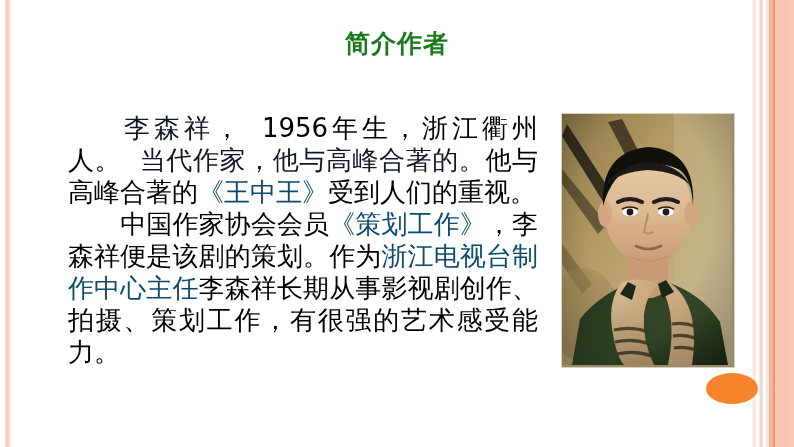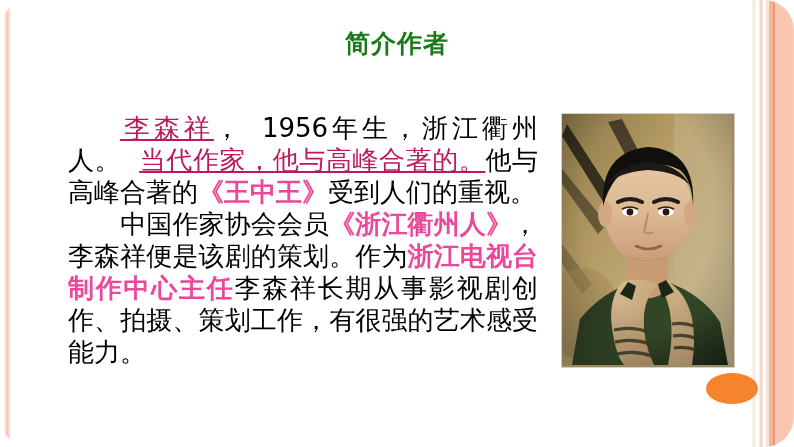--- a/index.html
+++ b/index.html
@@ -9,21 +9,20 @@
   }
   body {
     font-family: "Liberation Sans", "DejaVu Sans", sans-serif;
   }
   .slide {
     position: relative;
     width: 794px;
     height: 447px;
     background: #ffffff;
     overflow: hidden;
-    border-radius: 30px;
   }
 
   
   .border-left {
     position: absolute;
     left: 4px;
     top: 0;
     width: 7px;
     height: 447px;
     background: linear-gradient(to right,
@@ -77,22 +76,22 @@
     line-height: 32px;
     color: #000000;
     font-family: "DejaVu Sans", "Liberation Sans", sans-serif;
     text-align: justify;
     letter-spacing: 0px;
   }
   .para { margin: 0; padding: 0; }
   .para + .para { margin-top: 0px; }
   .indent { display: inline-block; width: 52px; }
   .gap { display: inline-block; width: 18px; }
-  .c-red  { color: #be185d; text-decoration: underline; }
-  .c-blue { color: #ec4899; font-weight: bold; }
+  .c-red  { color: #0f172a; }
+  .c-blue { color: #0c4a6e; }
   .c-black{ color: #000000; }
 
   
   .photo {
     position: absolute;
     left: 561px;
     top: 113px;
     width: 172px;
     height: 253px;
     border: 1px solid #d8d2c4;
@@ -126,21 +125,21 @@
     <div class="br-stripe br-s4"></div>
     <div class="br-stripe br-s5"></div>
     <div class="br-stripe br-s6"></div>
   </div>
 
   <div class="title">简介作者</div>
 
   <div class="body-text">
     <p class="para"><span class="indent"></span><span class="c-red">李森祥</span><span class="c-black">，</span><span class="gap"></span><span class="c-black">1956年生，浙江衢州人。</span><span class="gap"></span><span class="c-red">当代作家，他与高峰合著的。</span><span class="c-black">他与高峰合著的</span><span class="c-blue">《王中王》</span><span class="c-black">受到人们的重视。</span></p>
 
-    <p class="para"><span class="indent"></span><span class="c-black">中国作家协会会员</span><span class="c-blue">《浙江衢州人》</span><span class="c-black">，李森祥便是该剧的策划。作为</span><span class="c-blue">浙江电视台制作中心主任</span><span class="c-black">李森祥长期从事影视剧创作、拍摄、策划工作，有很强的艺术感受能力。</span></p>
+    <p class="para"><span class="indent"></span><span class="c-black">中国作家协会会员</span><span class="c-blue">《策划工作》</span><span class="c-black">，李森祥便是该剧的策划。作为</span><span class="c-blue">浙江电视台制作中心主任</span><span class="c-black">李森祥长期从事影视剧创作、拍摄、策划工作，有很强的艺术感受能力。</span></p>
   </div>
 
   <div class="photo">
     <svg width="170" height="251" viewBox="0 0 170 251">
       <defs>
         <linearGradient id="bg" x1="0" y1="0" x2="1" y2="1">
           <stop offset="0%" stop-color="#8a7648"></stop>
           <stop offset="35%" stop-color="#b39a63"></stop>
           <stop offset="70%" stop-color="#c4b083"></stop>
           <stop offset="100%" stop-color="#d6c79f"></stop>

